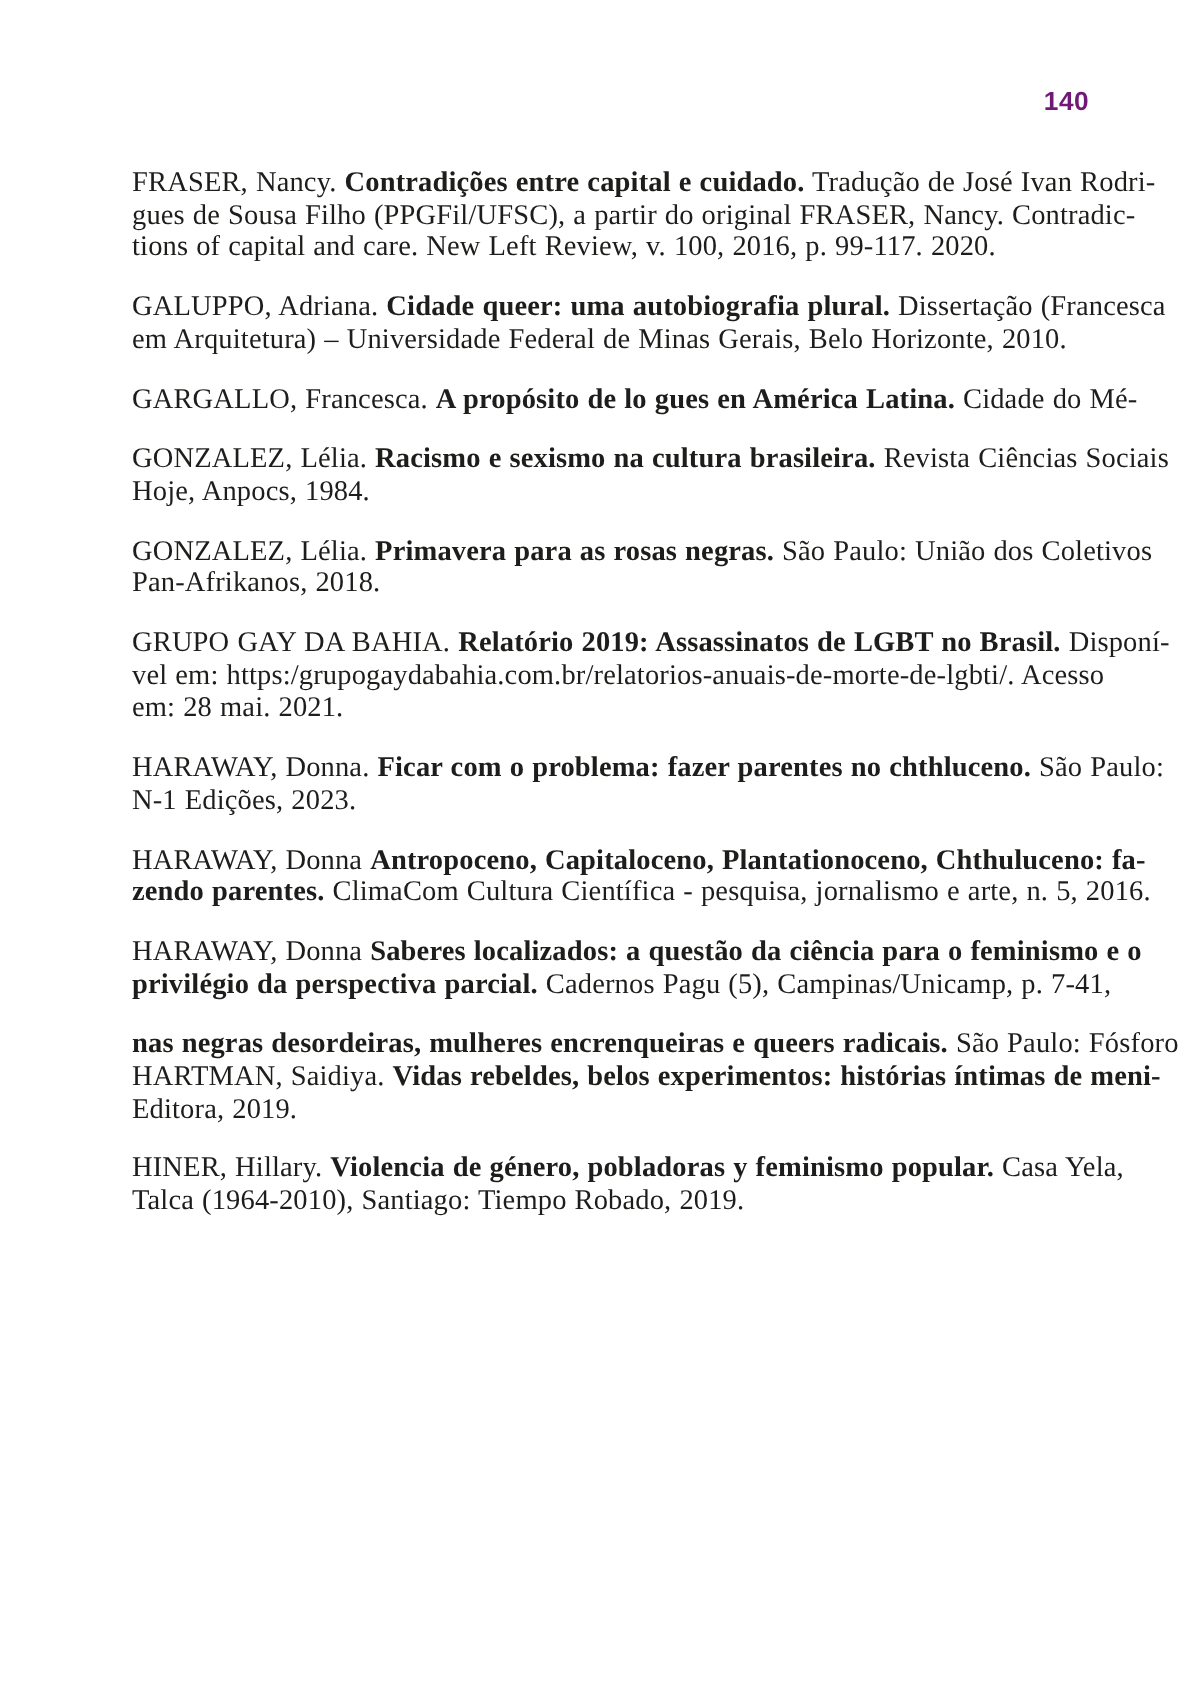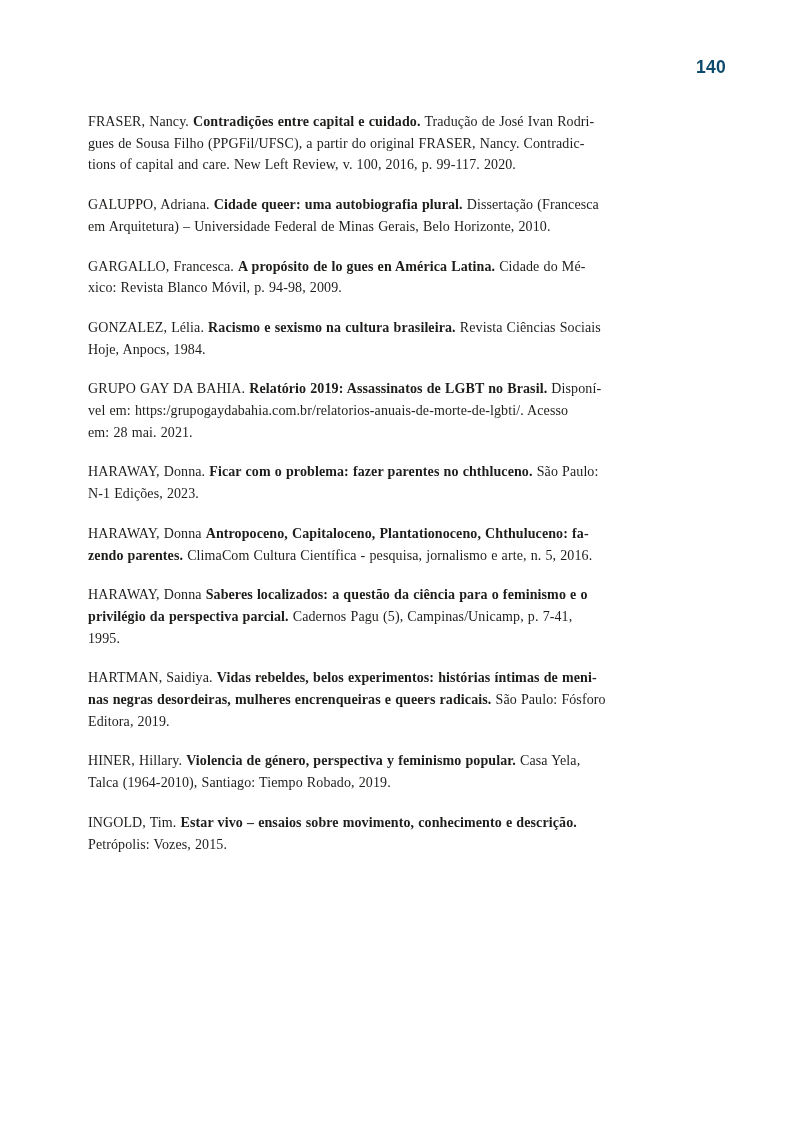--- a/index.html
+++ b/index.html
@@ -17,28 +17,28 @@
     background: #ffffff;
   }
   .page-number {
     position: absolute;
     top: 57px;
     right: 74px;
     font-family: "Liberation Sans", sans-serif;
     font-weight: 700;
     font-size: 17.5px;
     letter-spacing: 0.3px;
-    color: #0c4a6e;
+    color: #701a75;
   }
   .bibliography {
     position: absolute;
     left: 88px;
     top: 111px;
     width: 660px;
-    font-size: 14px;
+    font-size: 19px;
     line-height: 21.7px;
     letter-spacing: 0.1px;
     word-spacing: 0.5px;
   }
   .bib-entry {
     margin: 0 0 18px 0;
     padding: 0;
   }
   .bib-line {
     display: block;
@@ -56,51 +56,49 @@
         <span class="bib-line"><span>FRASER, Nancy. </span><b>Contradições entre capital e cuidado.</b><span> Tradução de José Ivan Rodri-</span></span>
         <span class="bib-line"><span>gues de Sousa Filho (PPGFil/UFSC), a partir do original FRASER, Nancy. Contradic-</span></span>
         <span class="bib-line"><span>tions of capital and care. New Left Review, v. 100, 2016, p. 99-117. 2020.</span></span>
       </p>
       <p class="bib-entry">
         <span class="bib-line"><span>GALUPPO, Adriana. </span><b>Cidade queer: uma autobiografia plural.</b><span> Dissertação (Francesca</span></span>
         <span class="bib-line"><span>em Arquitetura) – Universidade Federal de Minas Gerais, Belo Horizonte, 2010.</span></span>
       </p>
       <p class="bib-entry">
         <span class="bib-line"><span>GARGALLO, Francesca. </span><b>A propósito de lo gues en América Latina.</b><span> Cidade do Mé-</span></span>
-        <span class="bib-line"><span>xico: Revista Blanco Móvil, p. 94-98, 2009.</span></span>
       </p>
       <p class="bib-entry">
         <span class="bib-line"><span>GONZALEZ, Lélia. </span><b>Racismo e sexismo na cultura brasileira.</b><span> Revista Ciências Sociais</span></span>
         <span class="bib-line"><span>Hoje, Anpocs, 1984.</span></span>
+      </p>
+      <p class="bib-entry">
+        <span class="bib-line"><span>GONZALEZ, Lélia. </span><b>Primavera para as rosas negras.</b><span> São Paulo: União dos Coletivos</span></span>
+        <span class="bib-line"><span>Pan-Afrikanos, 2018.</span></span>
       </p>
       <p class="bib-entry">
         <span class="bib-line"><span>GRUPO GAY DA BAHIA. </span><b>Relatório 2019: Assassinatos de LGBT no Brasil.</b><span> Disponí-</span></span>
         <span class="bib-line"><span>vel em: https:/grupogaydabahia.com.br/relatorios-anuais-de-morte-de-lgbti/. Acesso</span></span>
         <span class="bib-line"><span>em: 28 mai. 2021.</span></span>
       </p>
       <p class="bib-entry">
         <span class="bib-line"><span>HARAWAY, Donna. </span><b>Ficar com o problema: fazer parentes no chthluceno.</b><span> São Paulo:</span></span>
         <span class="bib-line"><span>N-1 Edições, 2023.</span></span>
       </p>
       <p class="bib-entry">
         <span class="bib-line"><span>HARAWAY, Donna </span><b>Antropoceno, Capitaloceno, Plantationoceno, Chthuluceno: fa-</b></span>
         <span class="bib-line"><b>zendo parentes.</b><span> ClimaCom Cultura Científica - pesquisa, jornalismo e arte, n. 5, 2016.</span></span>
       </p>
       <p class="bib-entry">
         <span class="bib-line"><span>HARAWAY, Donna </span><b>Saberes localizados: a questão da ciência para o feminismo e o</b></span>
         <span class="bib-line"><b>privilégio da perspectiva parcial.</b><span> Cadernos Pagu (5), Campinas/Unicamp, p. 7-41,</span></span>
-        <span class="bib-line"><span>1995.</span></span>
       </p>
       <p class="bib-entry">
+        <span class="bib-line"><b>nas negras desordeiras, mulheres encrenqueiras e queers radicais.</b><span> São Paulo: Fósforo</span></span>
         <span class="bib-line"><span>HARTMAN, Saidiya. </span><b>Vidas rebeldes, belos experimentos: histórias íntimas de meni-</b></span>
-        <span class="bib-line"><b>nas negras desordeiras, mulheres encrenqueiras e queers radicais.</b><span> São Paulo: Fósforo</span></span>
         <span class="bib-line"><span>Editora, 2019.</span></span>
       </p>
       <p class="bib-entry">
-        <span class="bib-line"><span>HINER, Hillary. </span><b>Violencia de género, perspectiva y feminismo popular.</b><span> Casa Yela,</span></span>
+        <span class="bib-line"><span>HINER, Hillary. </span><b>Violencia de género, pobladoras y feminismo popular.</b><span> Casa Yela,</span></span>
         <span class="bib-line"><span>Talca (1964-2010), Santiago: Tiempo Robado, 2019.</span></span>
-      </p>
-      <p class="bib-entry">
-        <span class="bib-line"><span>INGOLD, Tim. </span><b>Estar vivo – ensaios sobre movimento, conhecimento e descrição.</b></span>
-        <span class="bib-line"><span>Petrópolis: Vozes, 2015.</span></span>
       </p>
     </div>
 </div>
 
 </body></html>

